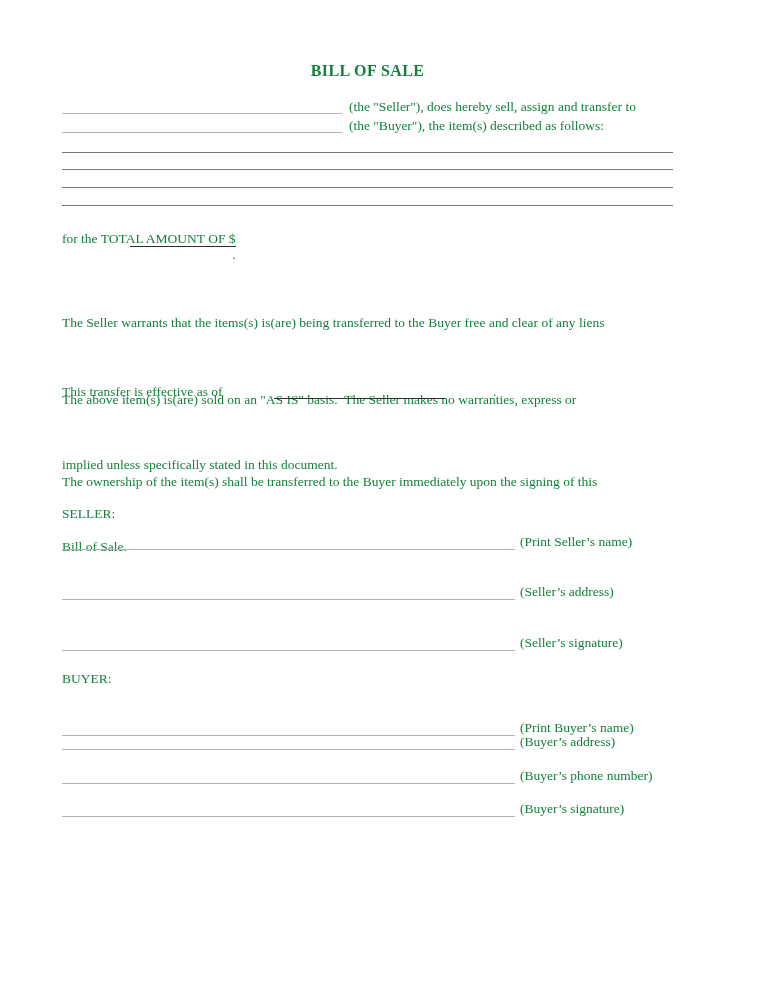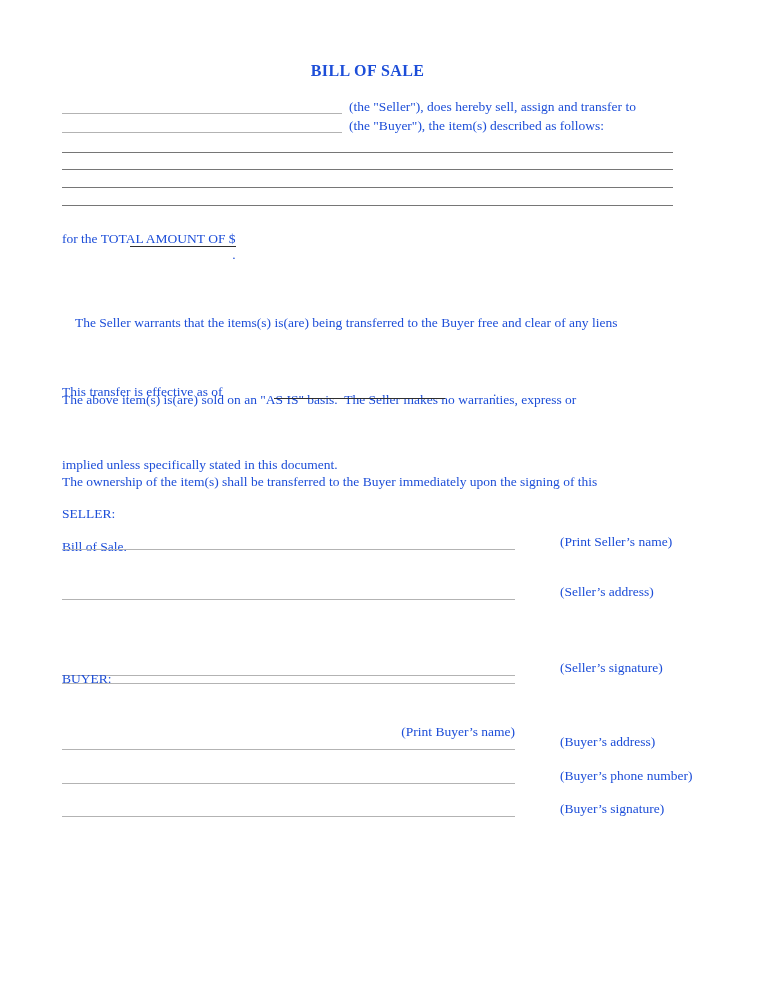--- a/index.html
+++ b/index.html
@@ -4,21 +4,21 @@
 <style>
   * { margin: 0; padding: 0; box-sizing: border-box; }
   html, body { background: #ffffff; }
   .page {
     position: relative;
     width: 768px;
     height: 994px;
     background: #ffffff;
     font-family: "Liberation Serif", serif;
     font-size: 13.5px;
-    color: #1d4ed8;
+    color: #15803d;
     overflow: hidden;
   }
   .title {
     position: absolute;
     top: 62px;
     left: 62px;
     width: 611px;
     text-align: center;
     font-size: 16px;
     font-weight: bold;
@@ -61,21 +61,20 @@
     line-height: 15px;
     white-space: pre;
   }
   .sig-row {
     position: absolute;
     left: 62px;
     height: 17px;
     display: flex;
     align-items: flex-end;
     white-space: pre;
-    gap: 40px;
   }
   .sig-line {
     width: 453px;
     height: 16px;
     border-bottom: 1px solid #b3b3b3;
   }
   .sig-label {
     padding-left: 5px;
     line-height: 16px;
   }
@@ -101,21 +100,21 @@
   <div class="rule" style="top:169px;"></div>
   <div class="rule" style="top:187px;"></div>
   <div class="rule" style="top:205px;"></div>
 
   <div class="text-row" style="top:231px;flex-direction:column;">
     <span>for the TOTAL AMOUNT OF $</span>
     <span class="blank dark" style="width:106px;"></span>
     <span>.</span>
   </div>
 
-  <div class="para" style="top:269px;margin-left:13px;">
+  <div class="para" style="top:269px;">
     <div>The Seller warrants that the items(s) is(are) being transferred to the Buyer free and clear of any liens</div>
   </div>
 
   <div class="para" style="top:346px;">
     <div>The above item(s) is(are) sold on an "AS IS" basis.  The Seller makes no warranties, express or</div>
     <div>implied unless specifically stated in this document.</div>
   </div>
 
   <div class="text-row" style="top:384px;gap:48px;">
     <span>This transfer is effective as of </span>
@@ -131,28 +130,28 @@
   <div class="heading" style="top:506px;">SELLER:</div>
 
   <div class="sig-row" style="top:533px;">
     <span class="sig-line"></span>
     <span class="sig-label">(Print Seller’s name)</span>
   </div>
   <div class="sig-row" style="top:567px;margin-top:16px;">
     <span class="sig-line"></span>
     <span class="sig-label">(Seller’s address)</span>
   </div>
-  <div class="sig-row" style="top:659px;">
+  <div class="sig-row" style="top:634px;">
     <span class="sig-line"></span>
     <span class="sig-label">(Seller’s signature)</span>
   </div>
 
   <div class="heading" style="top:671px;">BUYER:</div>
 
-  <div class="sig-row" style="top:683px;flex-direction:column;">
+  <div class="sig-row" style="top:719px;">
     <span class="sig-line"></span>
     <span class="sig-label">(Print Buyer’s name)</span>
   </div>
   <div class="sig-row" style="top:733px;">
     <span class="sig-line"></span>
     <span class="sig-label">(Buyer’s address)</span>
   </div>
   <div class="sig-row" style="top:767px;">
     <span class="sig-line"></span>
     <span class="sig-label">(Buyer’s phone number)</span>

